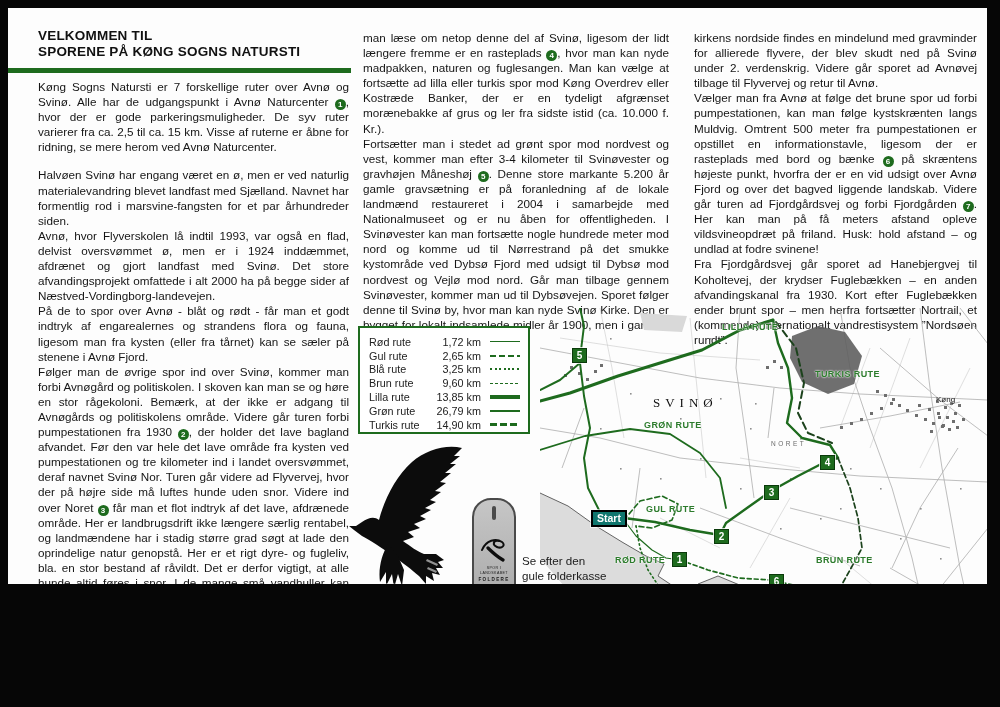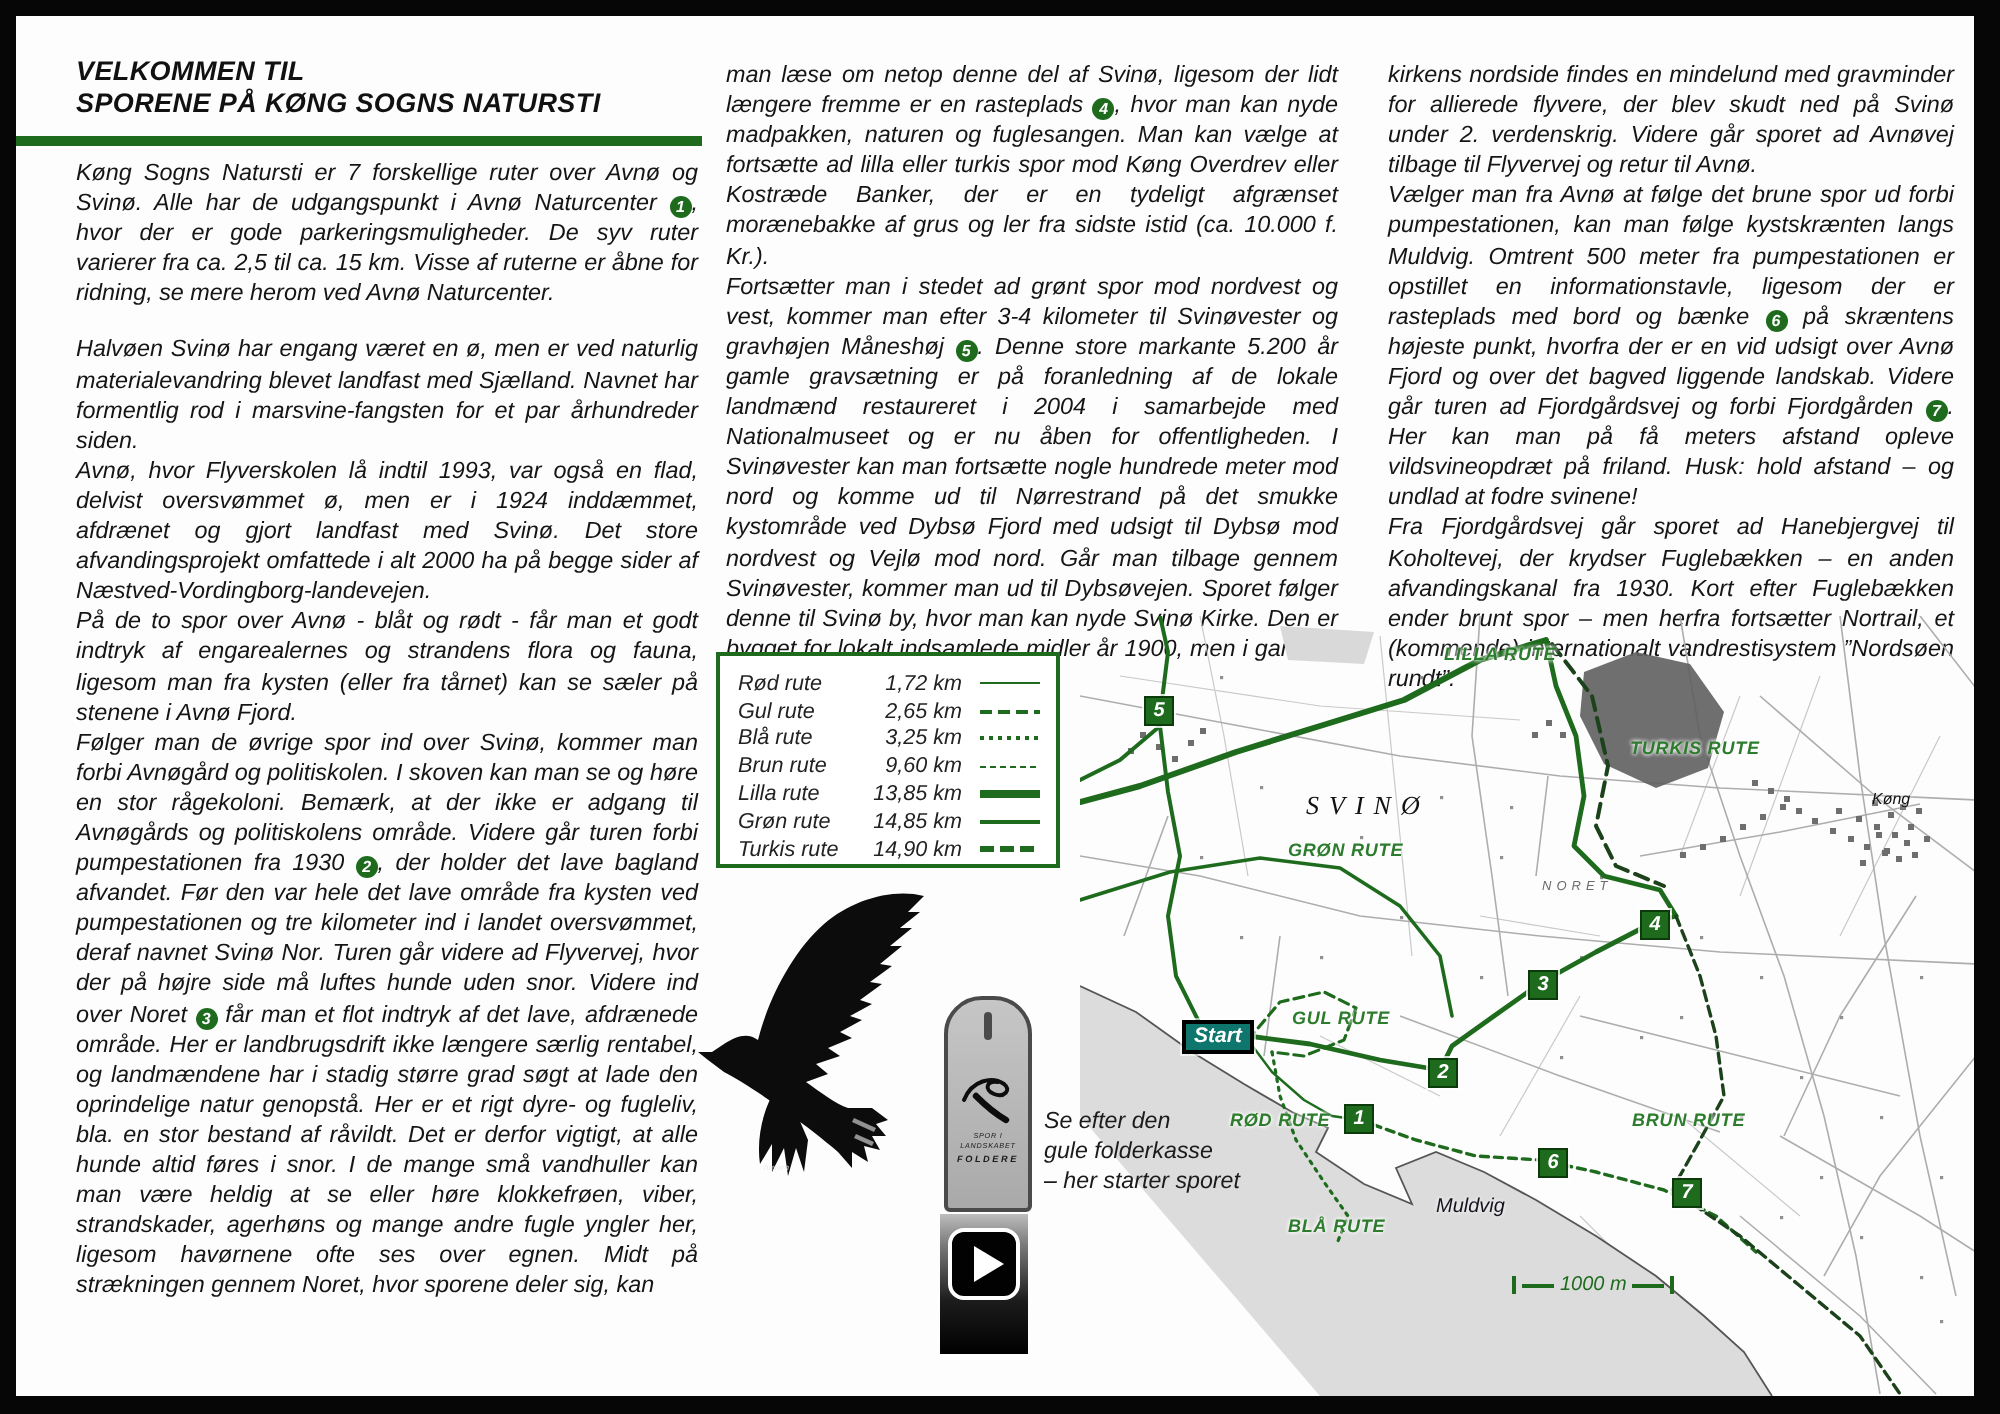--- a/index.html
+++ b/index.html
@@ -1,17 +1,17 @@
 <!DOCTYPE html>
 <html><head>
 <meta charset="utf-8">
 <style>
   html,body{margin:0;padding:0;background:#000;}
   .frame{position:relative;width:1000px;height:707px;background:#060606;font-family:"Liberation Sans",sans-serif;}
-  .page{position:absolute;left:8px;top:8px;width:979px;height:690px;background:#fdfdfd;overflow:hidden;font-style:italic;}
+  .page{position:absolute;left:8px;top:8px;width:979px;height:576px;background:#fdfdfd;overflow:hidden;}
 
   
   .title{position:absolute;left:30px;top:20px;width:320px;font-size:13.5px;font-weight:bold;color:#111;line-height:16px;letter-spacing:.2px;}
   .rule{position:absolute;left:0;top:60px;width:343px;height:5px;background:#1e6b1e;}
 
   
   .col{position:absolute;font-size:11.7px;line-height:15.1px;color:#151515;text-align:justify;}
   .col1{left:30px;top:71px;width:311px;}
   .col2{left:355px;top:22px;width:306px;}
   .col3{left:686px;top:22px;width:283px;}
@@ -126,21 +126,21 @@
             <span class="ldist">9,60 km</span>
             <span class="lline ls-finedash"></span>
           </div>
           <div class="lrow">
             <span class="lname">Lilla rute</span>
             <span class="ldist">13,85 km</span>
             <span class="lline ls-thick"></span>
           </div>
           <div class="lrow">
             <span class="lname">Grøn rute</span>
-            <span class="ldist">14,85 km</span>
+            <span class="ldist">26,79 km</span>
             <span class="lline ls-solid"></span>
           </div>
           <div class="lrow">
             <span class="lname">Turkis rute</span>
             <span class="ldist">14,90 km</span>
             <span class="lline ls-dashthick"></span>
           </div>
         </div>
     </div>
 

